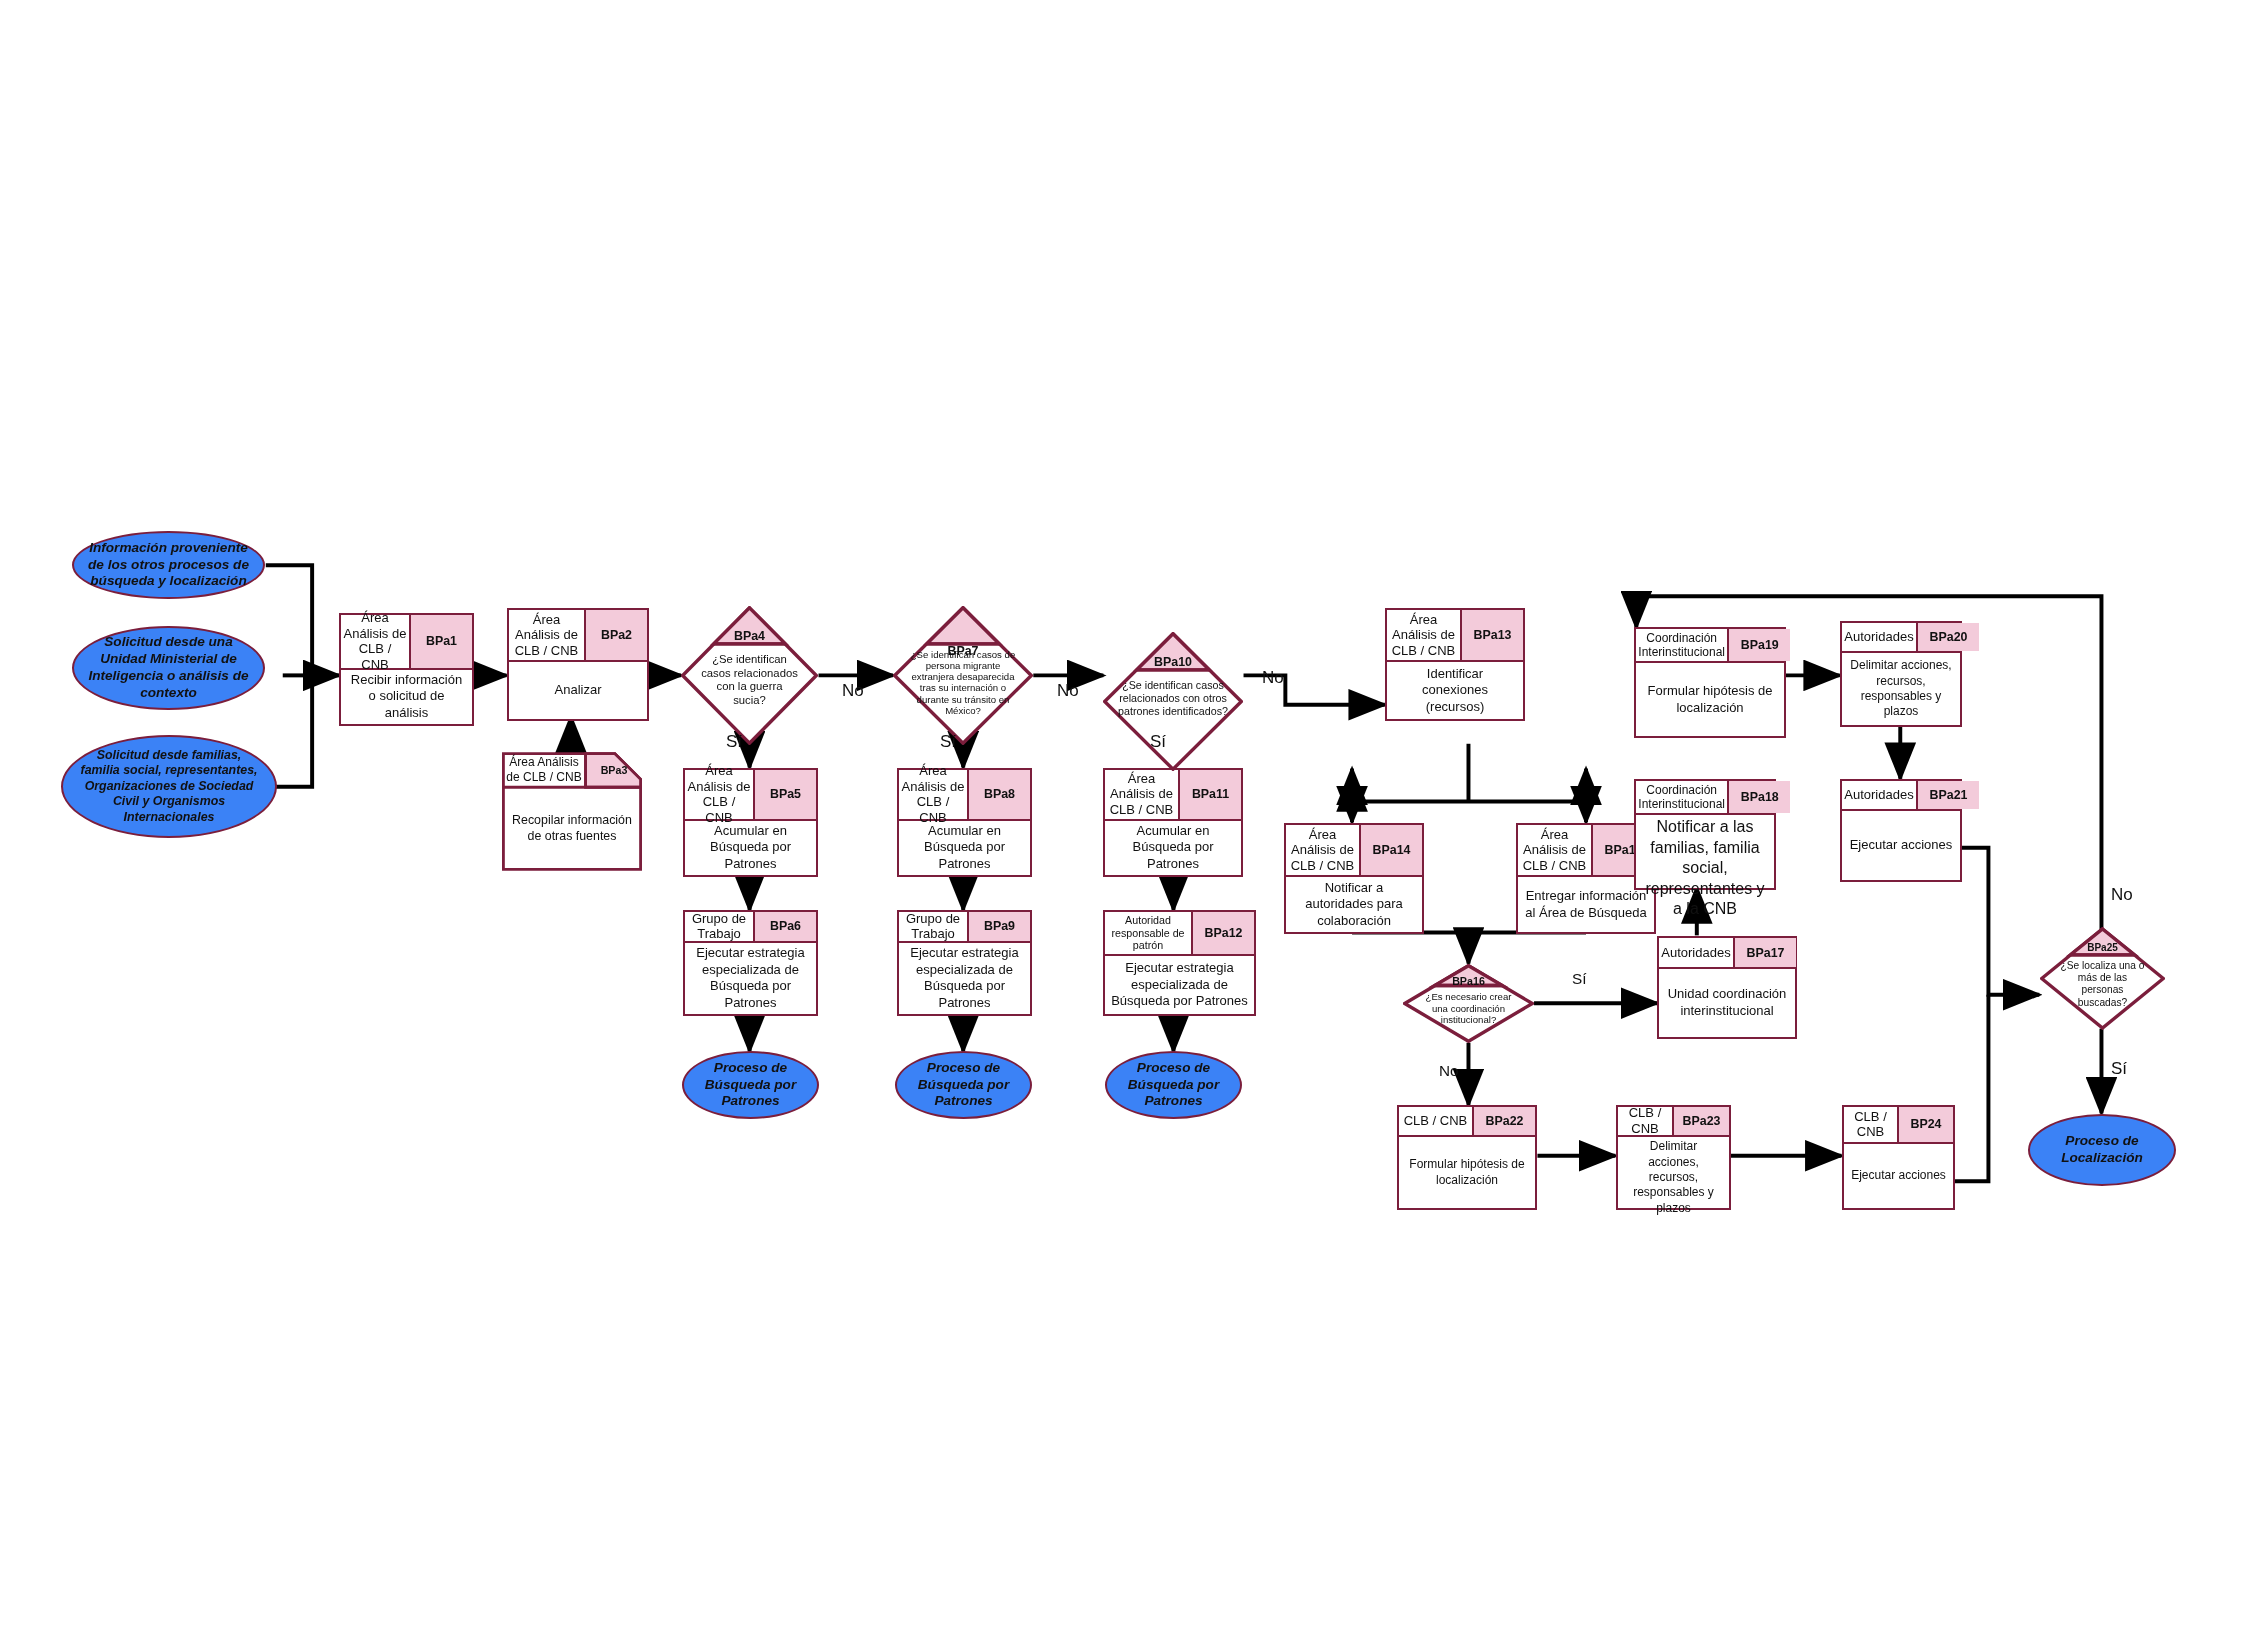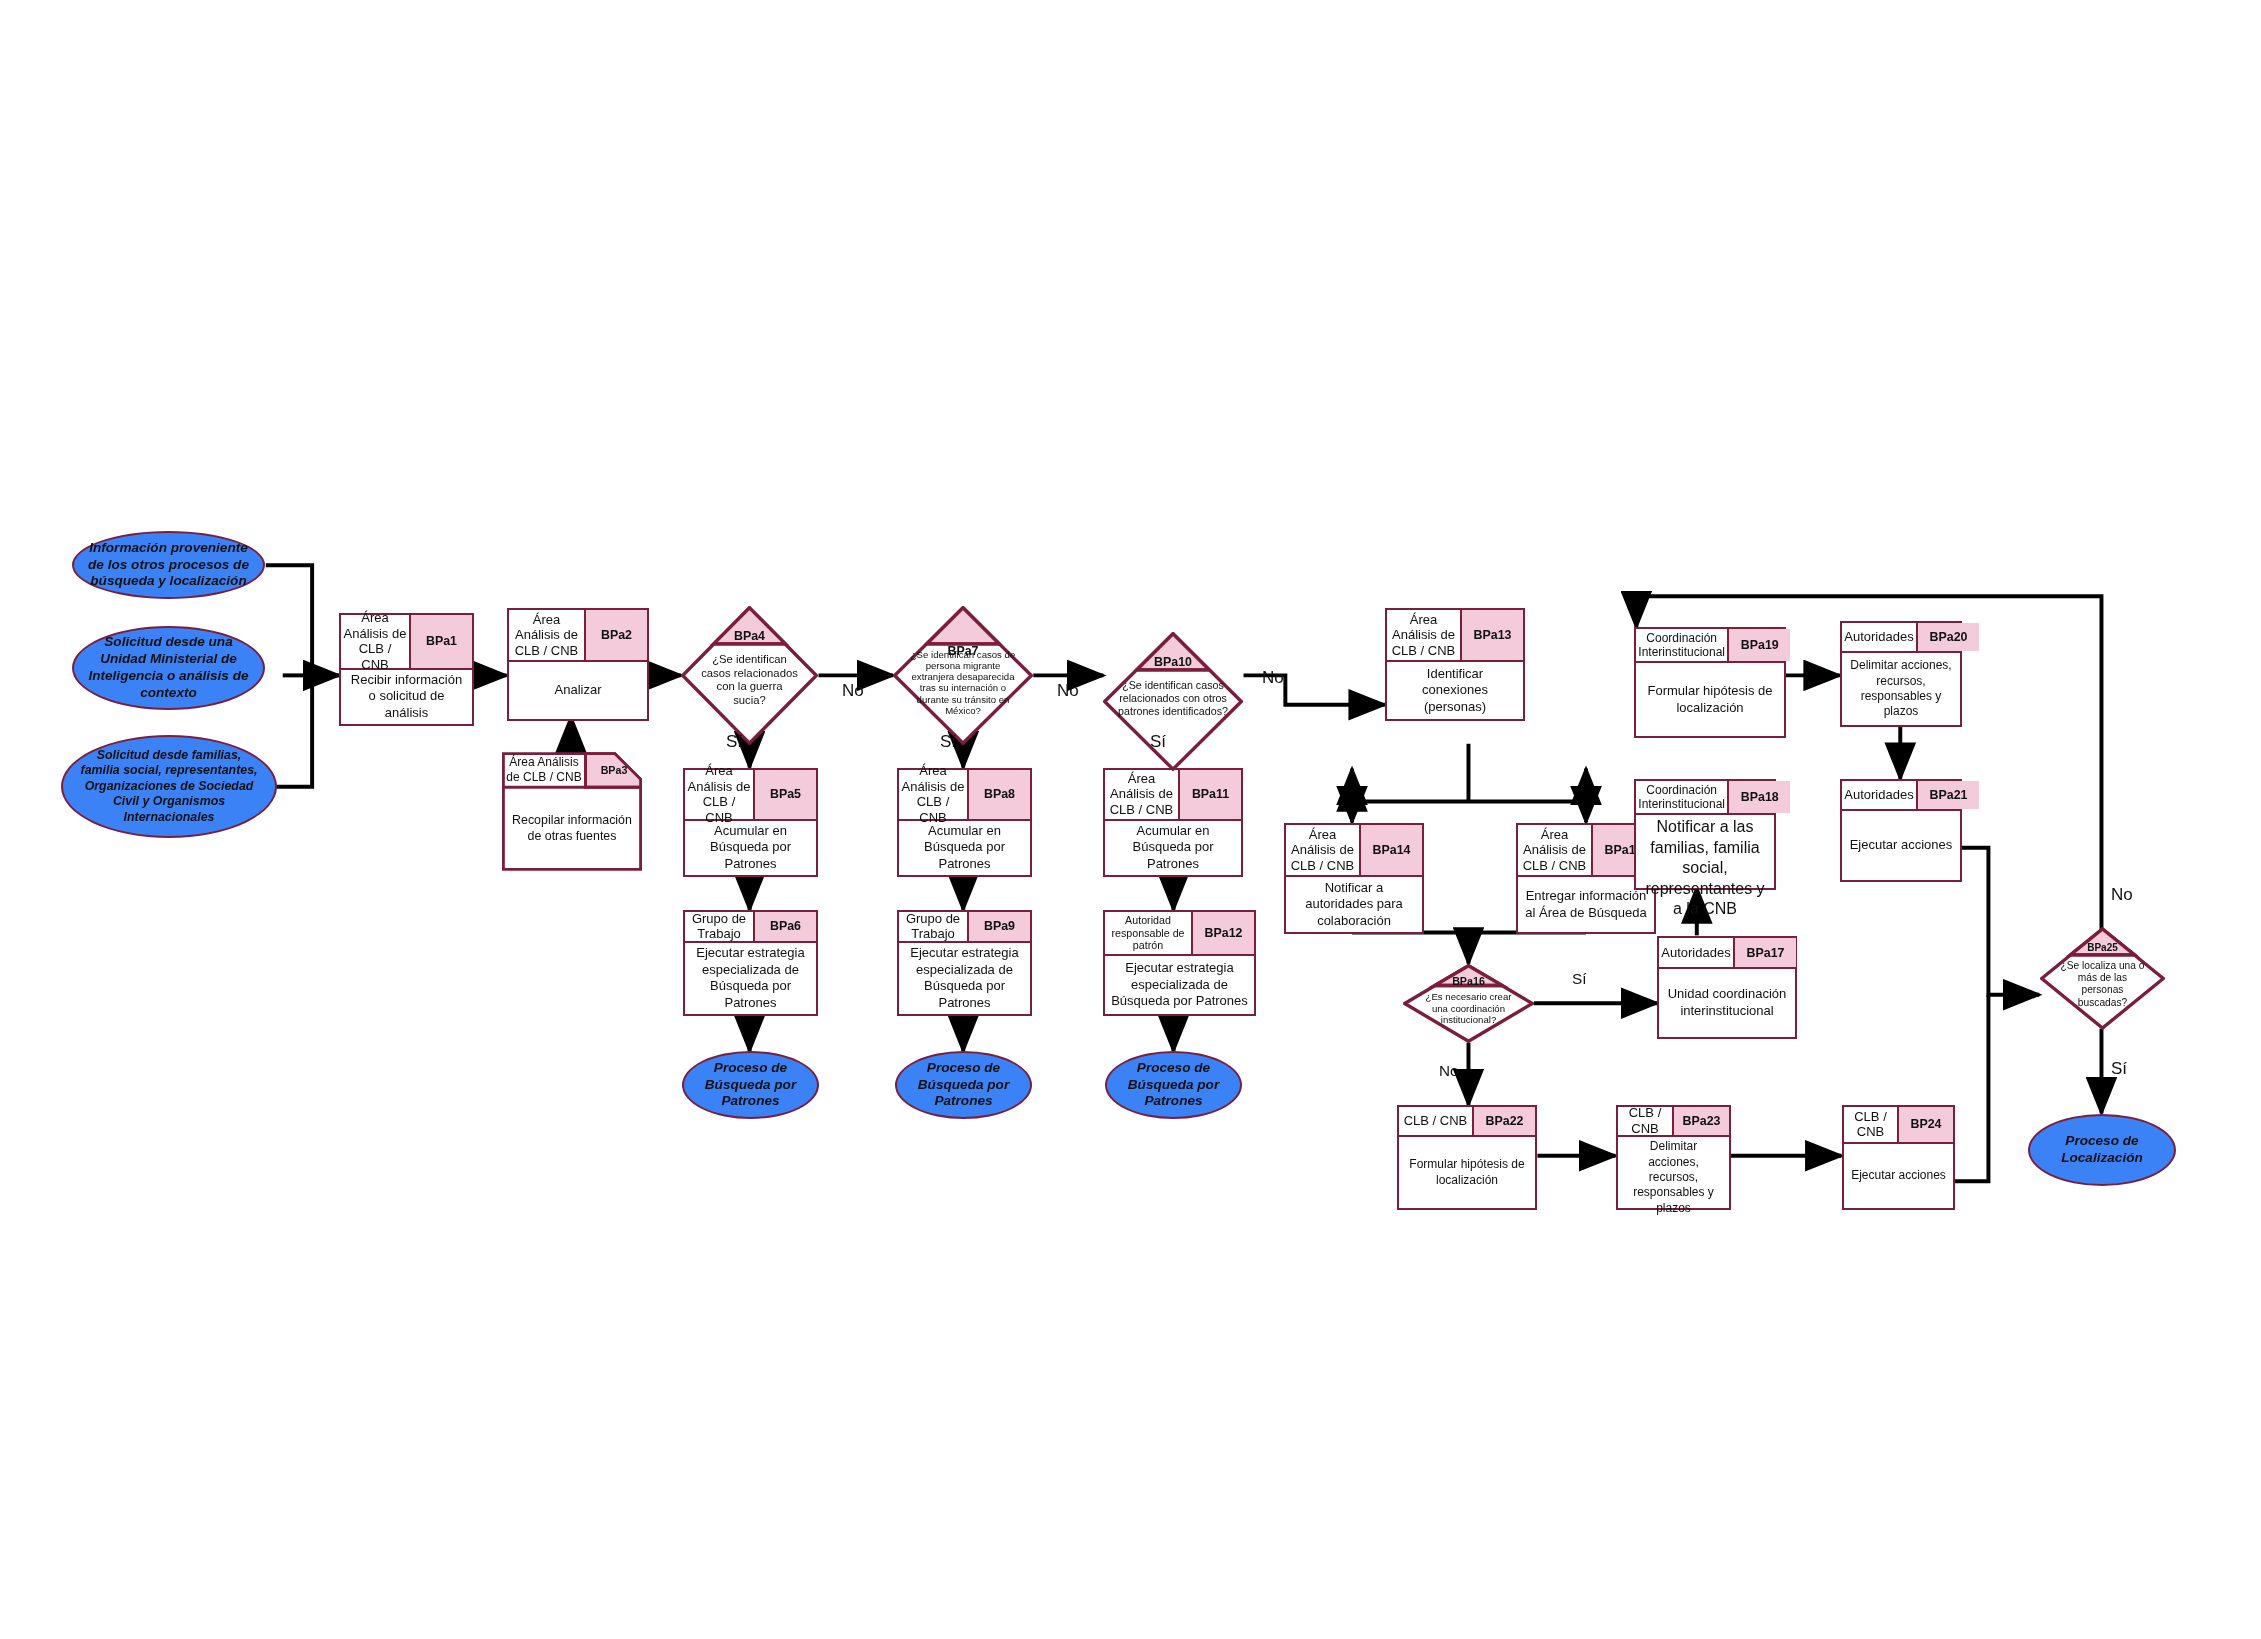--- a/index.html
+++ b/index.html
@@ -317,21 +317,21 @@
       <div class="badge">BPa12</div>
     </div>
     <div class="body">Ejecutar estrategia especializada de Búsqueda por Patrones</div>
   </div>
 
   <div class="node" style="left:1385px; top:608px; width:140px; height:113px;">
     <div class="hdr">
       <div class="role">Área Análisis de CLB / CNB</div>
       <div class="badge">BPa13</div>
     </div>
-    <div class="body">Identificar conexiones (personas)</div>
+    <div class="body">Identificar conexiones (recursos)</div>
   </div>
 
   <div class="node" style="left:1284px; top:823px; width:140px; height:111px;">
     <div class="hdr">
       <div class="role">Área Análisis de CLB / CNB</div>
       <div class="badge">BPa14</div>
     </div>
     <div class="body">Notificar a autoridades para colaboración</div>
   </div>
 

